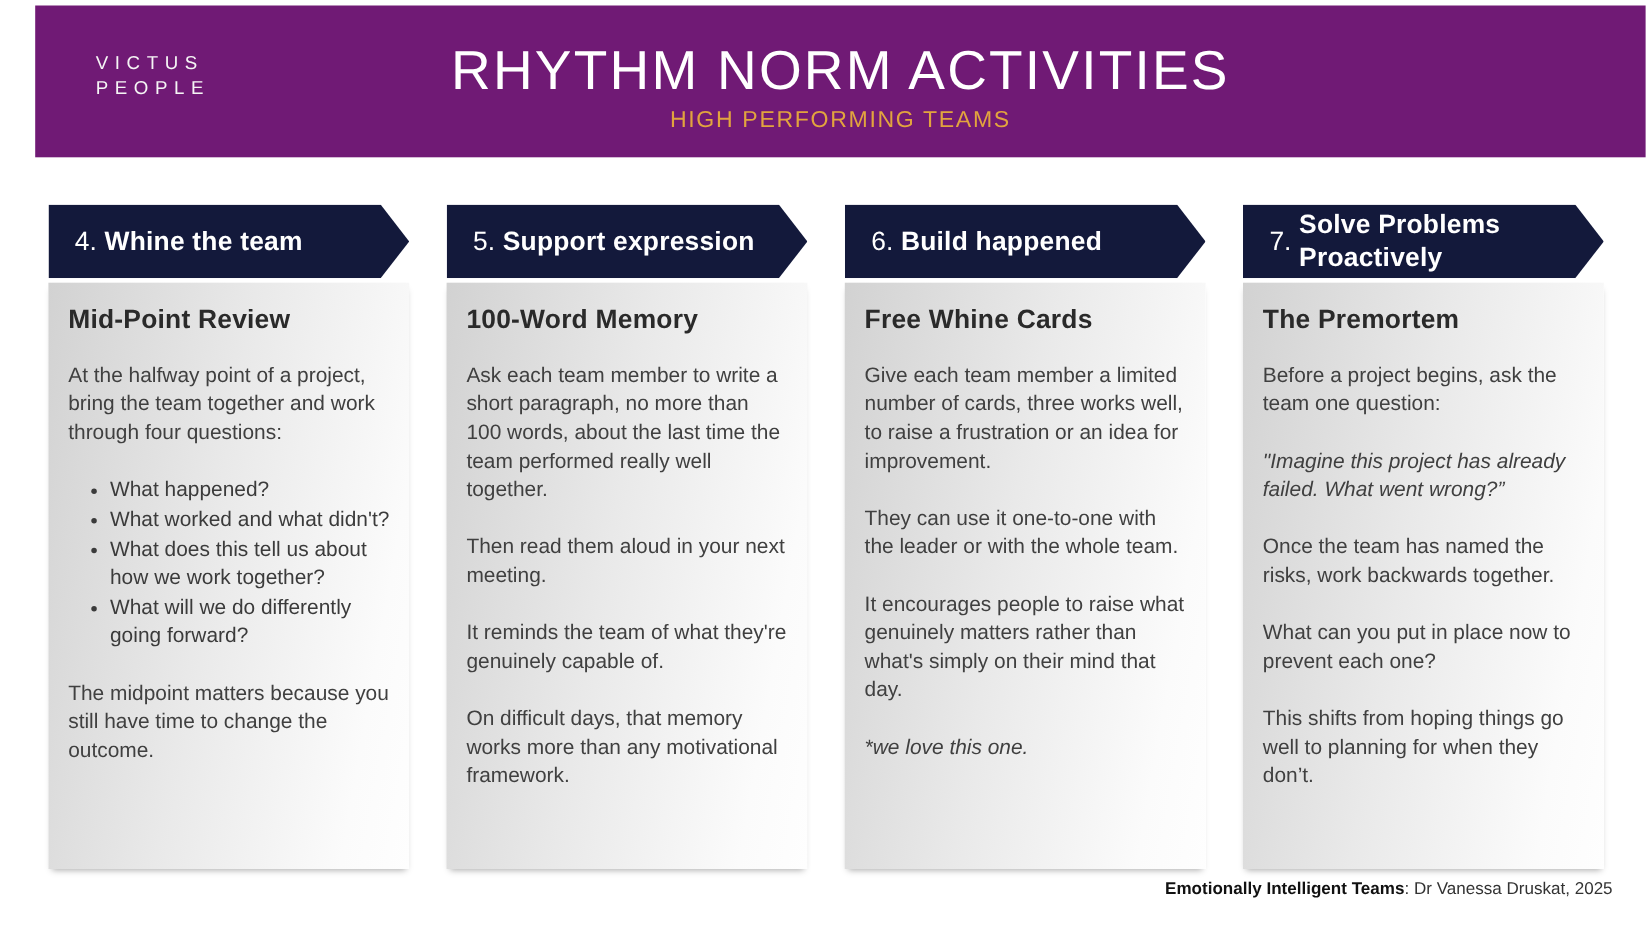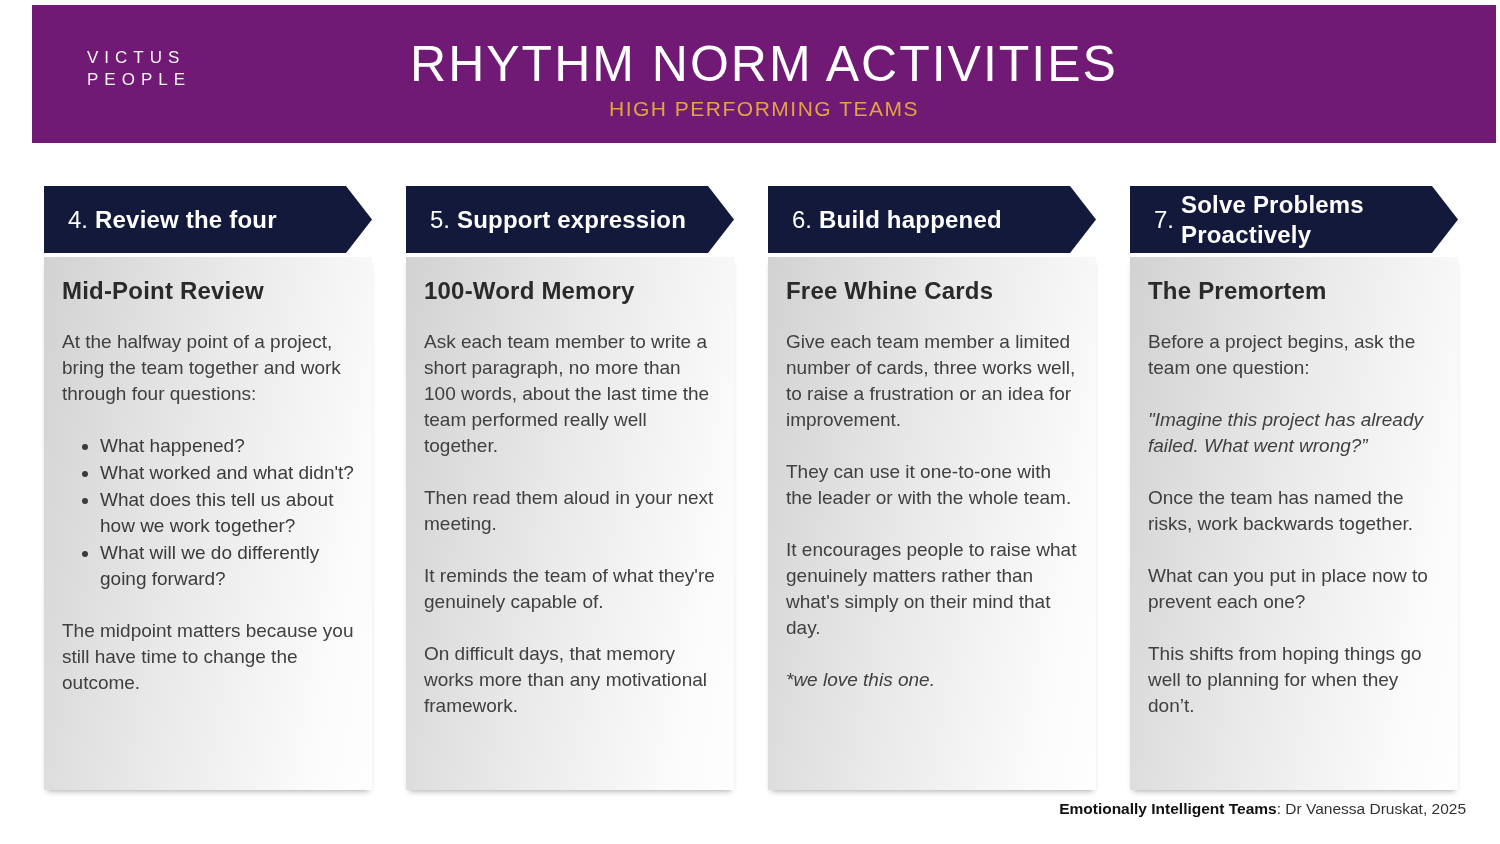--- a/index.html
+++ b/index.html
@@ -152,21 +152,21 @@
     <div class="title-wrap">
       <h1 class="main-title">RHYTHM NORM ACTIVITIES</h1>
       <div class="sub-title">HIGH PERFORMING TEAMS</div>
     </div>
   </header>
 
   <main class="columns">
     <section class="column">
       <div class="arrow">
         <span class="num">4.</span>
-        <span class="label">Review the four</span>
+        <span class="label">Whine the team</span>
       </div>
       <div class="panel">
         <h2 class="activity">Mid-Point Review</h2>
         <div class="panel-body">
             <p>At the halfway point of a project, bring the team together and work through four questions:</p>
             <ul>
               <li>What happened?</li>
               <li>What worked and what didn't?</li>
               <li>What does this tell us about how we work together?</li>
               <li>What will we do differently going forward?</li>

